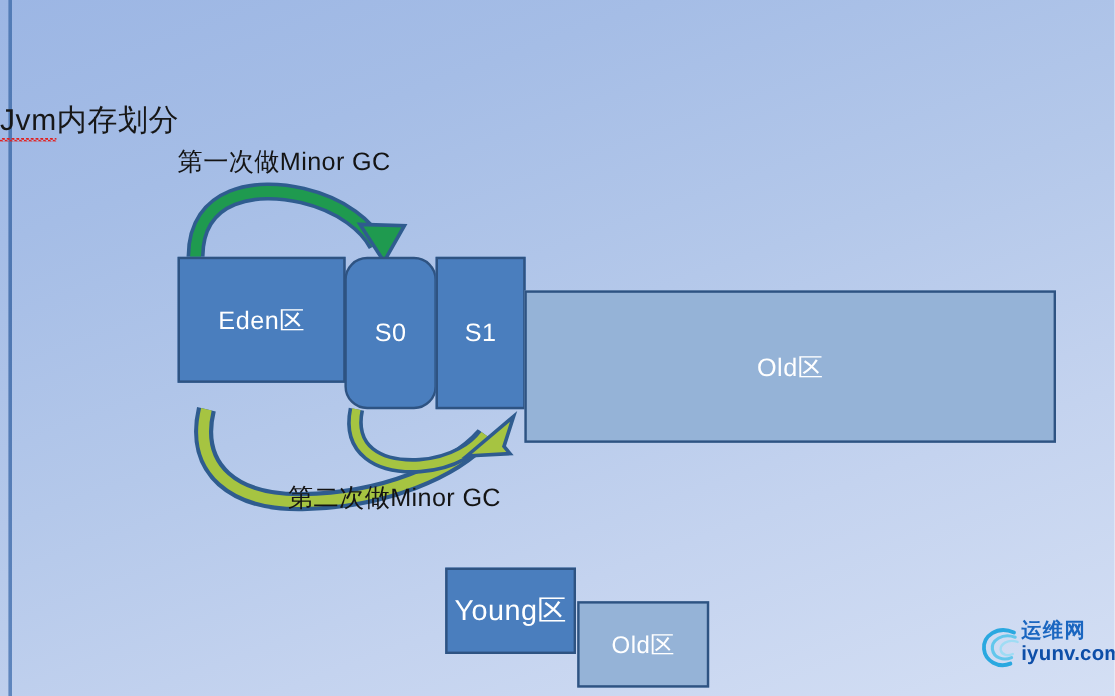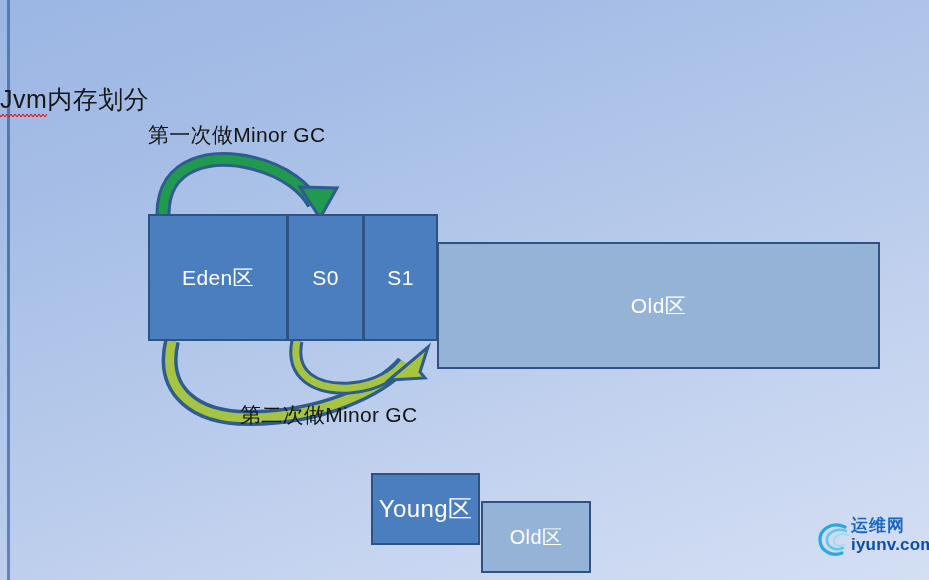--- a/index.html
+++ b/index.html
@@ -84,22 +84,22 @@
     align-items: center;
     justify-content: center;
     color: #ffffff;
     font-size: 21px;
     letter-spacing: .4px;
     white-space: nowrap;
   }
   .fill-dark  { background: #4a7ebe; }
   .fill-light { background: #95b3d7; margin-top: 28px; }
 
-  #box-eden { left: 148px;  top: 214px; width: 140px; height: 127px; }
-  #box-s0   { left: 287px;  top: 214px; width: 77px;  height: 127px; }
+  #box-eden { left: 148px;  top: 214px; width: 140px; height: 105px; }
+  #box-s0   { left: 287px;  top: 214px; width: 77px;  height: 127px; border-radius: 19px; }
   #box-s1   { left: 363px;  top: 214px; width: 75px;  height: 127px; }
   #box-old  { left: 437px;  top: 214px; width: 443px; height: 127px; }
 
   
   #box-young { left: 371px; top: 473px; width: 109px; height: 72px; font-size: 24px; }
   #box-old2  { left: 481px; top: 473px; width: 110px; height: 72px; font-size: 20px; }
 
   
   #arrows {
     position: absolute;

